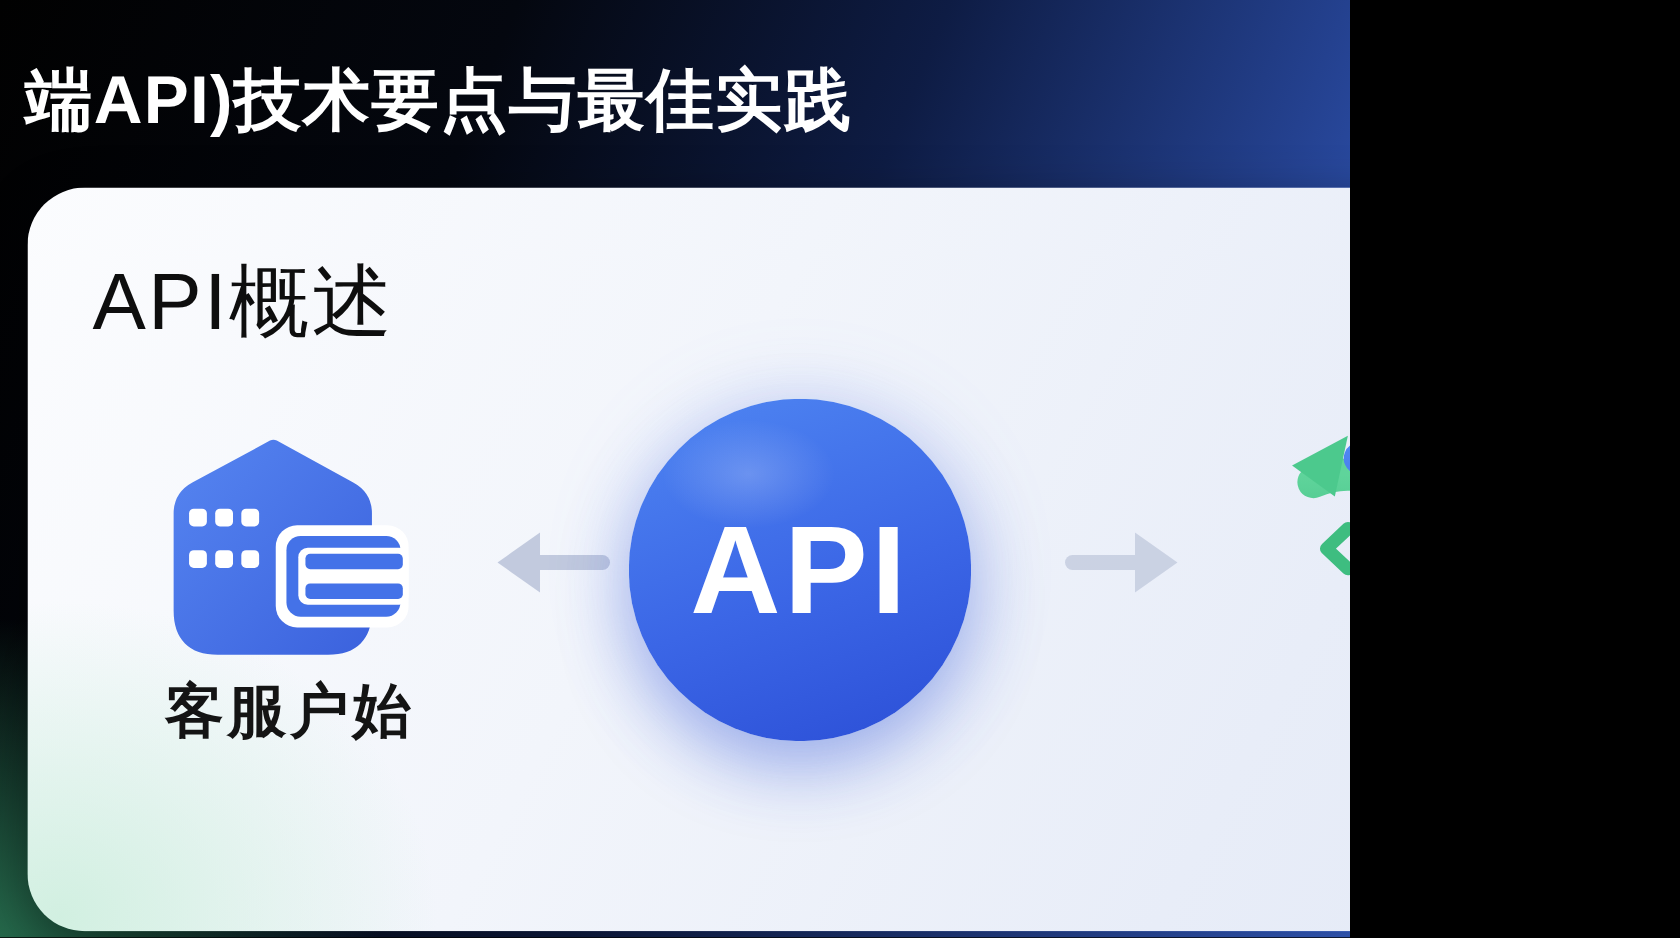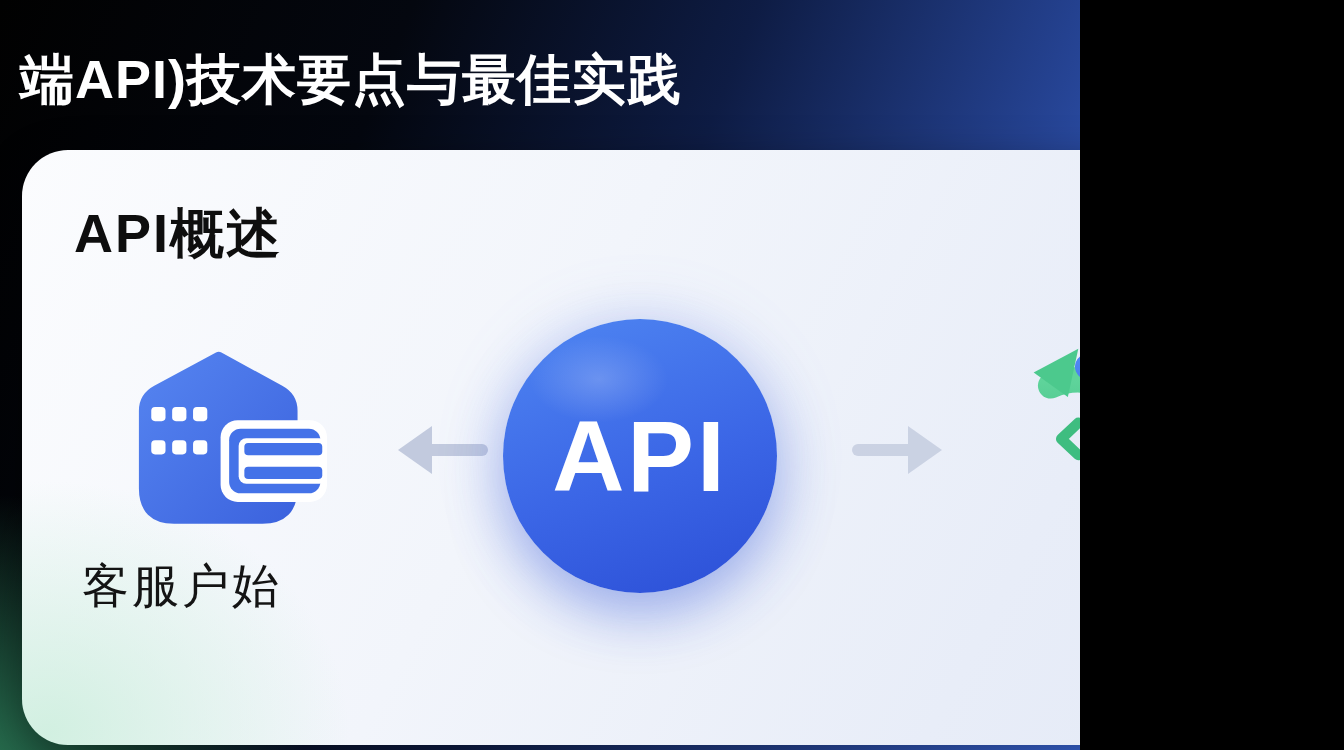--- a/index.html
+++ b/index.html
@@ -23,27 +23,27 @@
   .card{
     position:absolute;left:22px;top:150px;width:1305px;height:595px;
     border-radius:46px;
     background:
       radial-gradient(430px 360px at 2% 98%, rgba(203,238,220,0.85), rgba(203,238,220,0) 70%),
       linear-gradient(118deg,#fbfcfe 0%,#f2f5fb 40%,#e8edf8 75%,#e3e9f6 100%);
     box-shadow:0 10px 40px rgba(0,0,0,0.35);
   }
   .card-heading{
     position:absolute;left:52px;top:48px;
-    font-size:54px;font-weight:bold;color:#0e0e0e;letter-spacing:2px;white-space:nowrap;
+    font-size:64px;font-weight:normal;color:#0e0e0e;letter-spacing:2px;white-space:nowrap;
   }
   .node{position:absolute;}
   .node-icon{display:block;}
   .node-label{
-    position:absolute;top:405px;width:300px;
-    font-size:47px;font-weight:normal;color:#141414;letter-spacing:3px;white-space:nowrap;
+    position:absolute;top:388px;width:300px;text-align:center;
+    font-size:47px;font-weight:bold;color:#141414;letter-spacing:3px;white-space:nowrap;
   }
   .node-left{left:115px;top:198px;width:190px;height:190px;}
   .label-left{left:60px;}
   .node-right{left:986px;top:192px;width:190px;height:190px;}
   .label-right{left:931px;}
   .api-circle{
     position:absolute;left:481px;top:169px;width:274px;height:274px;border-radius:50%;
     background:
       radial-gradient(closest-side at 35% 22%, rgba(255,255,255,0.20), rgba(255,255,255,0) 72%),
       linear-gradient(160deg,#4f86f2 0%,#3b66e6 55%,#2b4ed6 100%);

